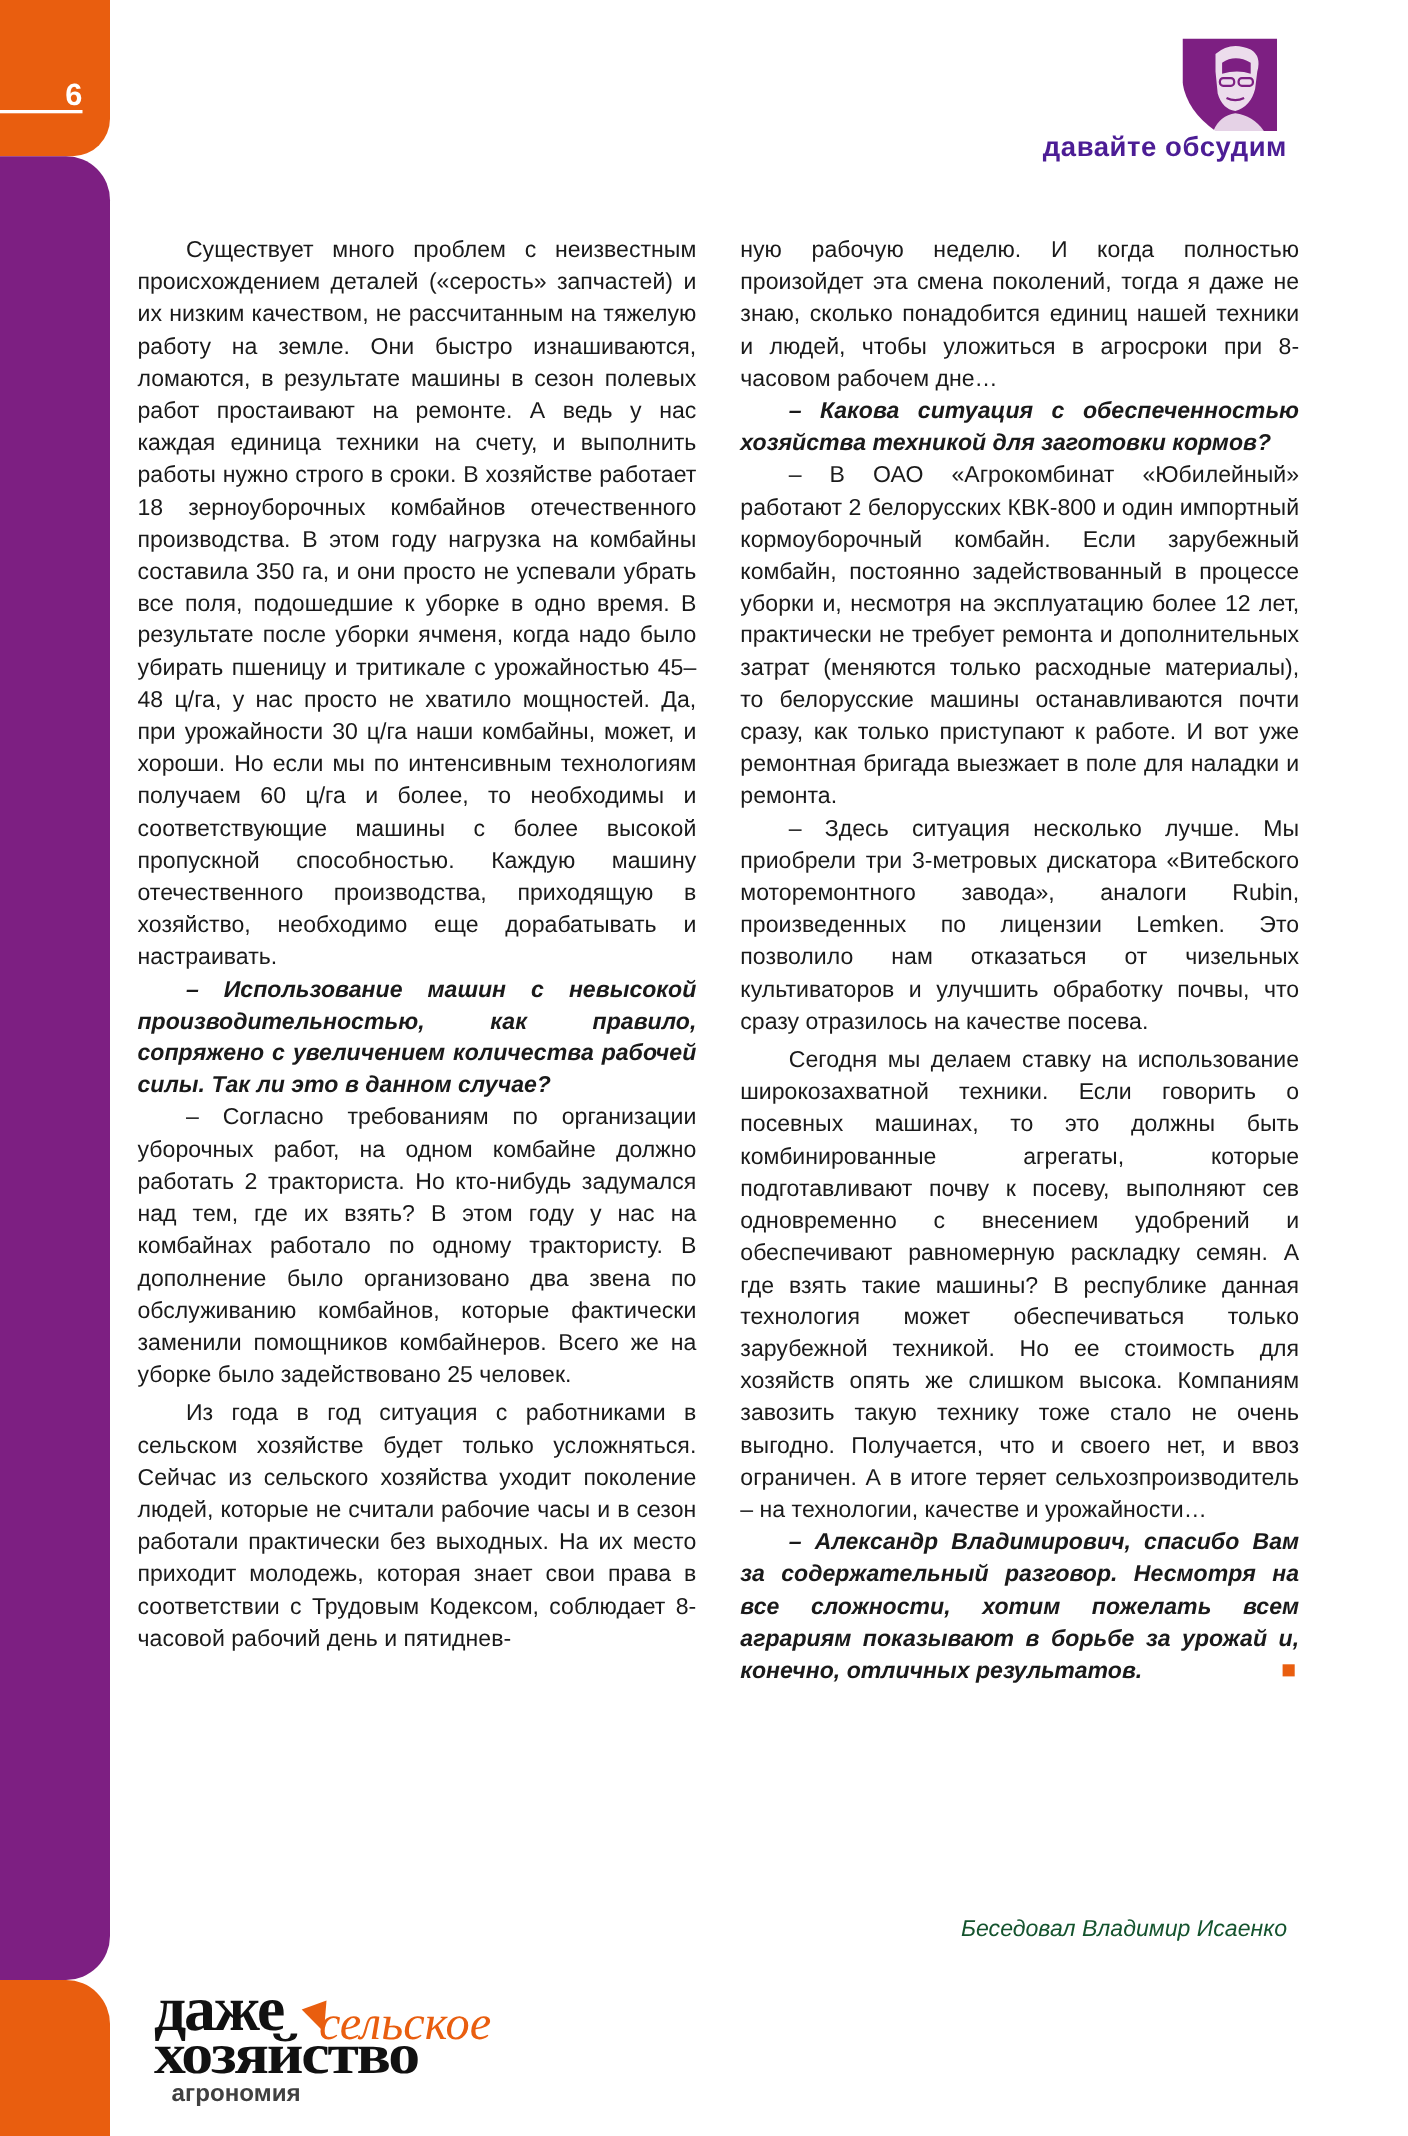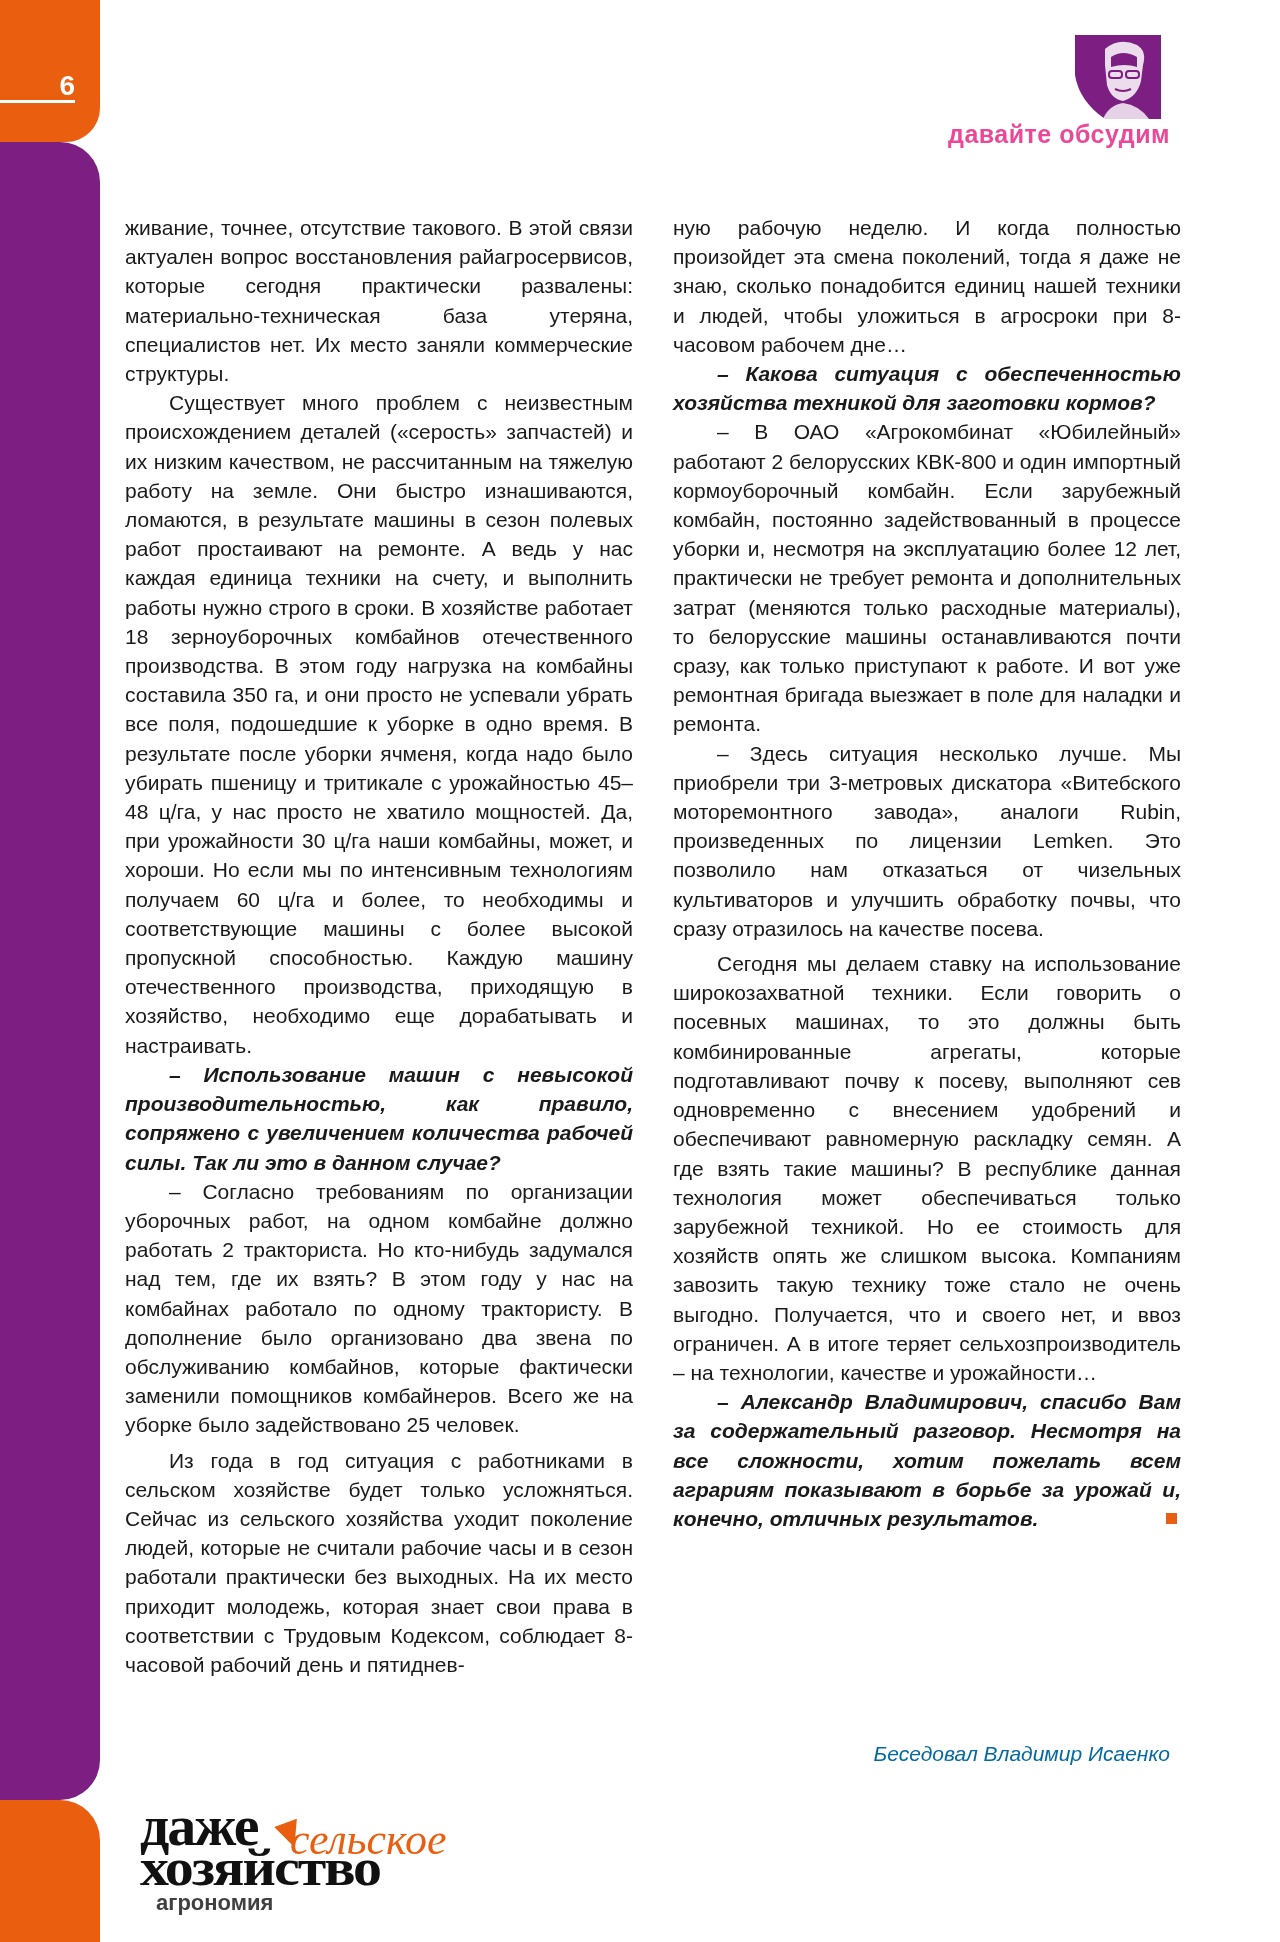--- a/index.html
+++ b/index.html
@@ -7,32 +7,32 @@
          font-family:"Liberation Sans", sans-serif; color:#1a1a1a; }
   .tab-top { position:absolute; left:0; top:0; width:100px; height:142px; background:#e95e0f;
              border-bottom-right-radius:34px; }
   .bar-purple { position:absolute; left:0; top:142px; width:100px; height:1658px; background:#7d1f82;
                 border-top-right-radius:40px; border-bottom-right-radius:40px; }
   .tab-bottom { position:absolute; left:0; top:1800px; width:100px; height:142px; background:#e95e0f;
                 border-top-right-radius:40px; }
   .page-num { position:absolute; right:25px; top:72px; color:#fff; font-weight:bold; font-size:28px; line-height:28px; }
   .num-line { position:absolute; left:0; top:100px; width:75px; height:3px; background:#fff; }
 
-  .rubric { position:absolute; right:110px; top:120px; color:#ec4899; font-weight:bold; font-size:25px; letter-spacing:0.5px; }
+  .rubric { position:absolute; right:110px; top:120px; color:#4c1d95; font-weight:bold; font-size:25px; letter-spacing:0.5px; }
   .portrait { position:absolute; left:1075px; top:35px; width:86px; height:84px; }
 
   .col { position:absolute; top:213px; width:508px; font-size:21px; line-height:29.2px; text-align:justify; }
   .col-left { left:125px; }
   .col-right { left:673px; }
   .col p { margin:0; text-indent:0; }
   .col p.ind { text-indent:44px; }
   .col p.q { font-weight:bold; font-style:italic; text-indent:44px; }
   .col p.gap { margin-top:6px; }
   .endmark { display:inline-block; width:11px; height:11px; background:#e95e0f; float:right; margin-top:9px; margin-right:4px; }
-  .byline { position:absolute; right:110px; top:1742px; font-style:italic; font-size:21px; color:#0369a1; }
+  .byline { position:absolute; right:110px; top:1742px; font-style:italic; font-size:21px; color:#14532d; }
 
   .logo { position:absolute; left:140px; top:1800px; width:360px; height:130px; }
   .logo-l1 { position:absolute; left:0; top:0; font-family:"Liberation Serif", serif; font-size:58px; line-height:52px; font-weight:bold; color:#111; letter-spacing:-2px; }
   .logo-l2 { position:absolute; left:0; top:44px; font-family:"Liberation Serif", serif; font-size:58px; line-height:52px; font-weight:bold; color:#111; letter-spacing:-2px; transform:scaleY(0.9); transform-origin:top left; }
   .logo-script { position:absolute; left:150px; top:14px; font-family:"Liberation Serif", serif; font-style:italic; font-size:44px; color:#e95e0f; }
   .logo-tri { position:absolute; left:138px; top:22px; width:0; height:0; border-left:12px solid transparent; border-right:12px solid transparent; border-top:26px solid #e95e0f; transform:rotate(-20deg); }
   .logo-sub { position:absolute; left:0; top:90px; font-weight:bold; font-size:22px; color:#404040;margin-left:16px; }
 </style>
 </head>
 <body>
@@ -53,21 +53,20 @@
   <path d="M30 14 Q44 2 62 10 Q72 16 68 30 L66 46 Q62 62 48 66 Q36 64 32 50 L30 30 Z" fill="#ffffff" opacity="0.85"></path>
   <path d="M36 22 Q48 14 62 22 L62 32 Q50 28 36 32 Z" fill="#7d1f82"></path>
   <rect x="34" y="36" width="13" height="7" rx="3" fill="none" stroke="#7d1f82" stroke-width="2"></rect>
   <rect x="51" y="36" width="13" height="7" rx="3" fill="none" stroke="#7d1f82" stroke-width="2"></rect>
   <path d="M40 54 Q48 58 56 54" stroke="#7d1f82" stroke-width="2" fill="none"></path>
   <path d="M28 84 Q34 70 48 68 Q64 70 74 84 Z" fill="#ffffff" opacity="0.8"></path>
 </svg>
 <div class="rubric">давайте обсудим</div>
 
 <div class="col col-left">
-  <p>живание, точнее, отсутствие такового. В этой связи актуален вопрос восстановления райагросервисов, которые сегодня практически развалены: материально-техническая база утеряна, специалистов нет. Их место заняли коммерческие структуры.</p>
   <p class="ind">Существует много проблем с неизвестным происхождением деталей («серость» запчастей) и их низким качеством, не рассчитанным на тяжелую работу на земле. Они быстро изнашиваются, ломаются, в результате машины в сезон полевых работ простаивают на ремонте. А ведь у нас каждая единица техники на счету, и выполнить работы нужно строго в сроки. В хозяйстве работает 18 зерноуборочных комбайнов отечественного производства. В этом году нагрузка на комбайны составила 350 га, и они просто не успевали убрать все поля, подошедшие к уборке в одно время. В результате после уборки ячменя, когда надо было убирать пшеницу и тритикале с урожайностью 45–48 ц/га, у нас просто не хватило мощностей. Да, при урожайности 30 ц/га наши комбайны, может, и хороши. Но если мы по интенсивным технологиям получаем 60 ц/га и более, то необходимы и соответствующие машины с более высокой пропускной способностью. Каждую машину отечественного производства, приходящую в хозяйство, необходимо еще дорабатывать и настраивать.</p>
   <p class="q">– Использование машин с невысокой производительностью, как правило, сопряжено с увеличением количества рабочей силы. Так ли это в данном случае?</p>
   <p class="ind">– Согласно требованиям по организации уборочных работ, на одном комбайне должно работать 2 тракториста. Но кто-нибудь задумался над тем, где их взять? В этом году у нас на комбайнах работало по одному трактористу. В дополнение было организовано два звена по обслуживанию комбайнов, которые фактически заменили помощников комбайнеров. Всего же на уборке было задействовано 25 человек.</p>
   <p class="ind gap">Из года в год ситуация с работниками в сельском хозяйстве будет только усложняться. Сейчас из сельского хозяйства уходит поколение людей, которые не считали рабочие часы и в сезон работали практически без выходных. На их место приходит молодежь, которая знает свои права в соответствии с Трудовым Кодексом, соблюдает 8-часовой рабочий день и пятиднев-</p>
 </div>
 
 <div class="col col-right">
   <p>ную рабочую неделю. И когда полностью произойдет эта смена поколений, тогда я даже не знаю, сколько понадобится единиц нашей техники и людей, чтобы уложиться в агросроки при 8-часовом рабочем дне…</p>
   <p class="q">– Какова ситуация с обеспеченностью хозяйства техникой для заготовки кормов?</p>
   <p class="ind">– В ОАО «Агрокомбинат «Юбилейный» работают 2 белорусских КВК-800 и один импортный кормоуборочный комбайн. Если зарубежный комбайн, постоянно задействованный в процессе уборки и, несмотря на эксплуатацию более 12 лет, практически не требует ремонта и дополнительных затрат (меняются только расходные материалы), то белорусские машины останавливаются почти сразу, как только приступают к работе. И вот уже ремонтная бригада выезжает в поле для наладки и ремонта.</p>

